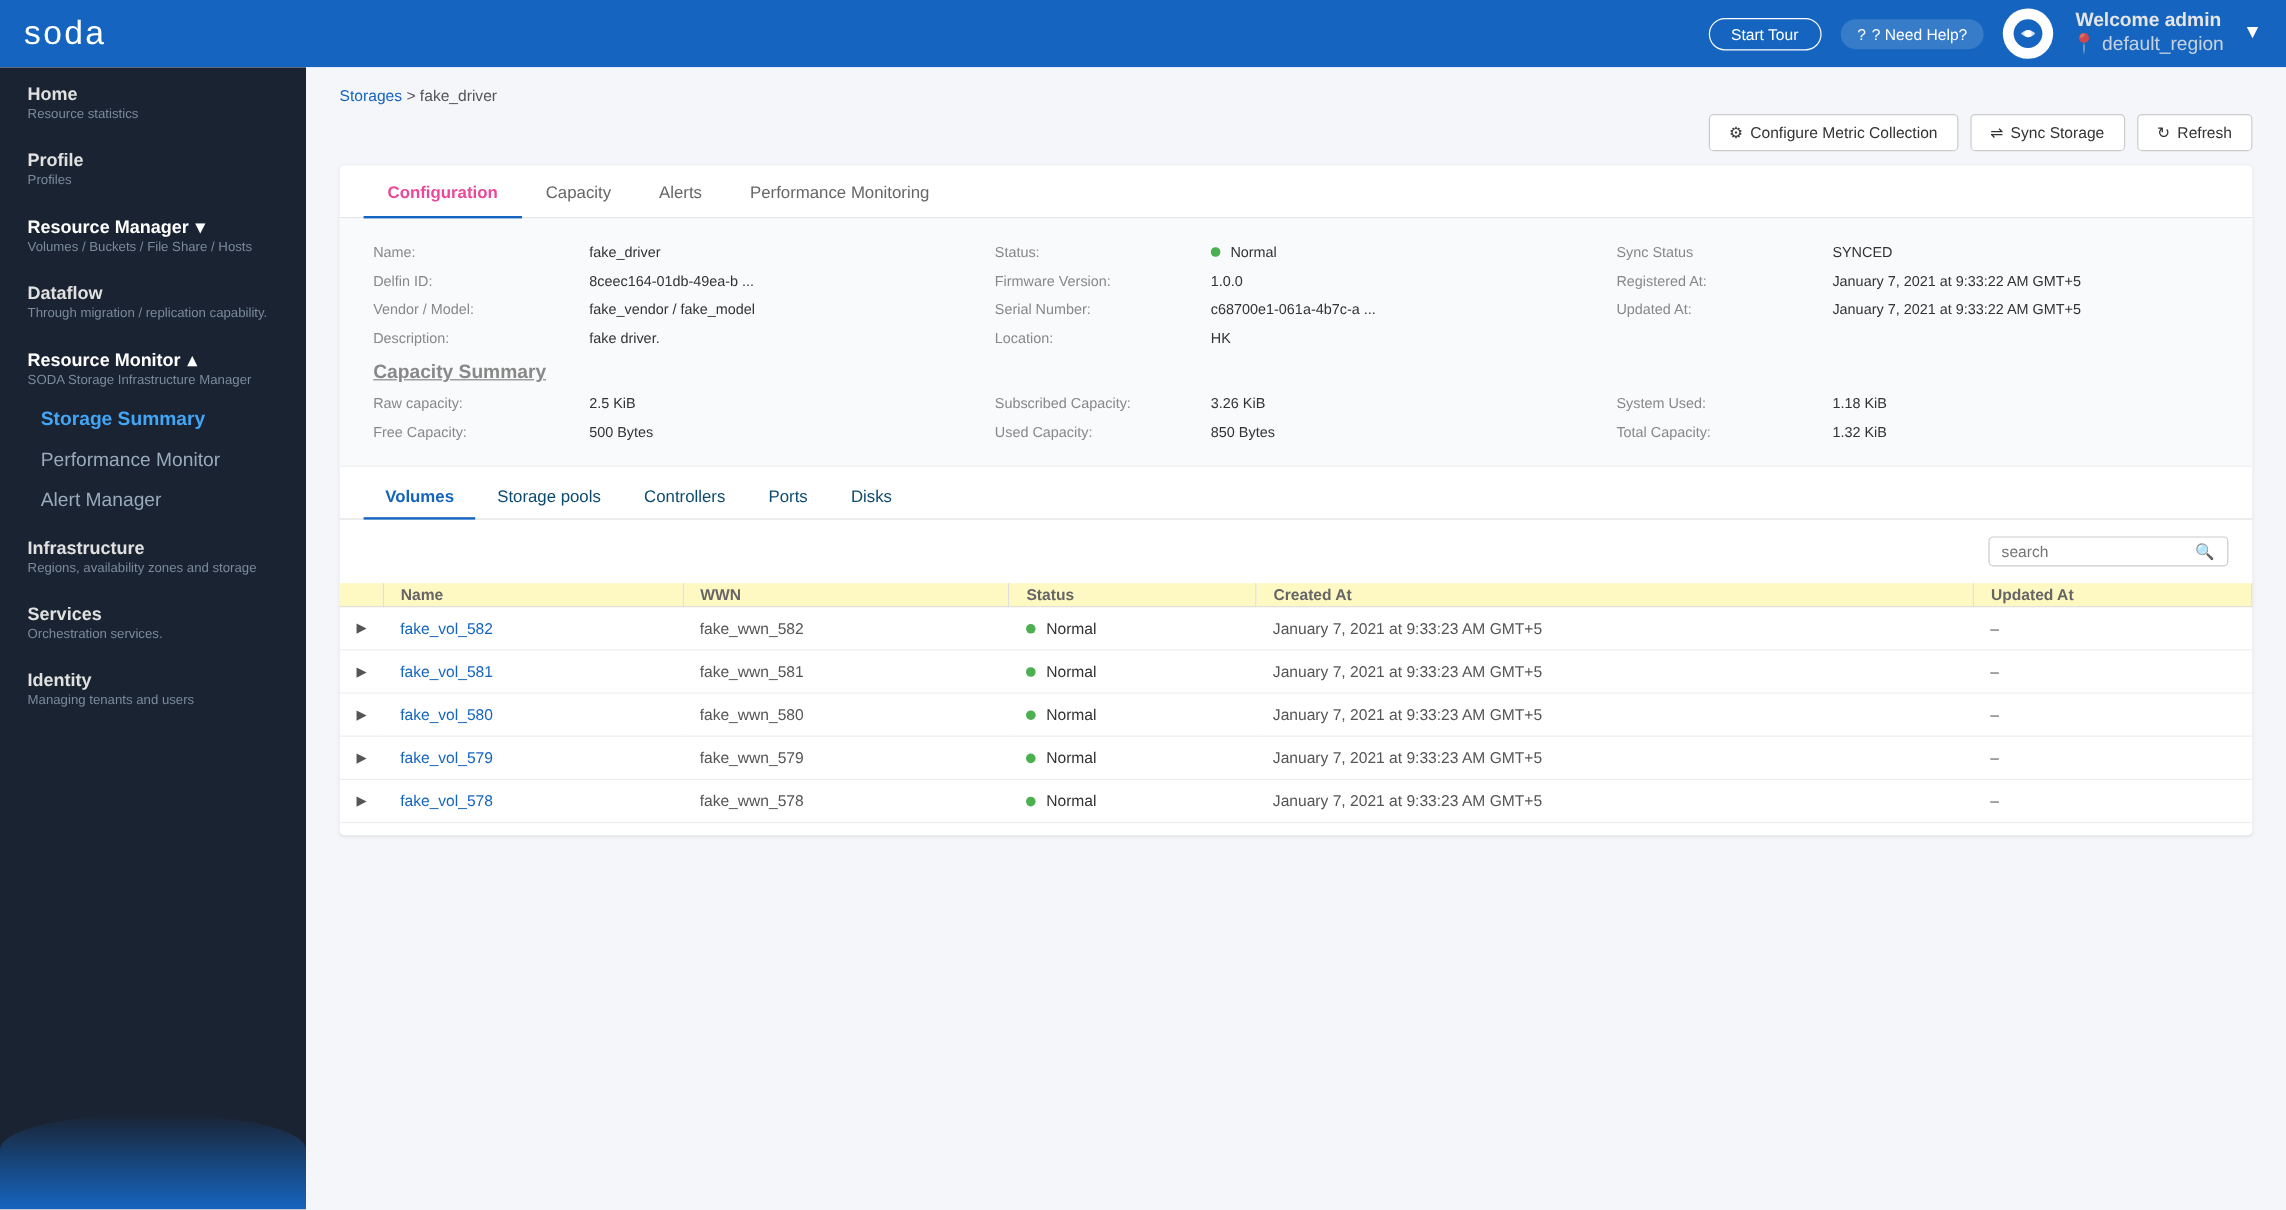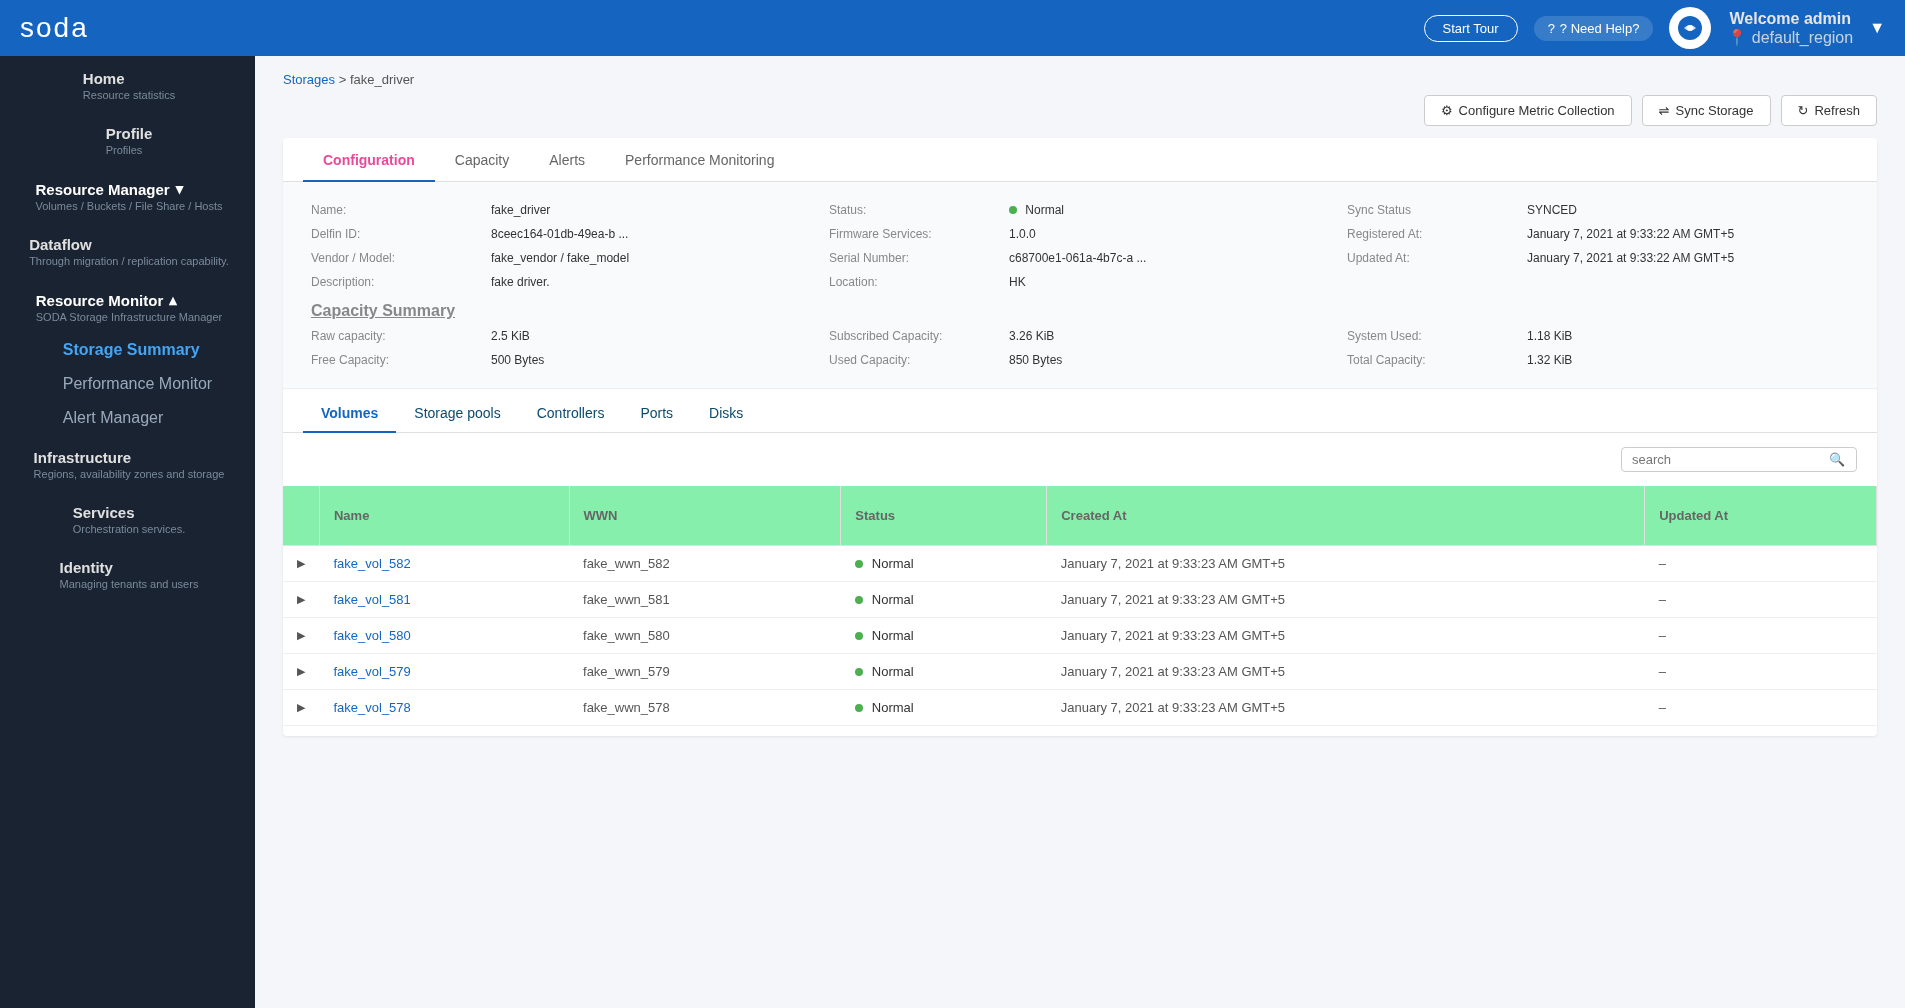--- a/index.html
+++ b/index.html
@@ -72,21 +72,20 @@
 
     
     .sidebar {
       width: 255px;
       min-width: 255px;
       background: #1a2332;
       color: #ccc;
       overflow-y: auto;
       display: flex;
       flex-direction: column;
-      align-items: center;
     }
     .sidebar-item {
       padding: 14px 20px 10px;
       cursor: pointer;
       border-left: 3px solid transparent;
     }
     .sidebar-item .title {
       font-size: 15px;
       font-weight: 600;
       color: #e0e0e0;
@@ -249,39 +248,39 @@
       padding: 14px 20px;
     }
     .search-box {
       display: flex;
       align-items: center;
       border: 1px solid #ccc;
       border-radius: 4px;
       padding: 4px 10px;
       background: white;
       gap: 6px;
-      width: 236px;
+      width: 200px;
     }
     .search-box input {
       border: none;
       outline: none;
       font-size: 13px;
       width: 100%;
       color: #888;
     }
 
     
     .data-table {
       width: 100%;
       border-collapse: collapse;
       font-size: 13px;
     }
     .data-table thead th {
-      background: #86efac;
-      padding: 22px 14px;
+      background: #fef9c3;
+      padding: 2px 14px;
       text-align: left;
       color: #666;
       font-weight: 600;
       border-bottom: 1px solid #e0e0e0;
       border-right: 1px solid #e0e0e0;
     }
     .data-table thead th:first-child { width: 30px; }
     .data-table tbody tr {
       border-bottom: 1px solid #eee;
     }
@@ -418,21 +417,21 @@
         <div class="detail-label">Status:</div>
         <div class="detail-value">
           <span class="status-dot"></span>
           <span>Normal</span>
         </div>
         <div class="detail-label">Sync Status</div>
         <div class="detail-value">SYNCED</div>
 
         <div class="detail-label">Delfin ID:</div>
         <div class="detail-value">8ceec164-01db-49ea-b ...</div>
-        <div class="detail-label">Firmware Services:</div>
+        <div class="detail-label">Firmware Version:</div>
         <div class="detail-value">1.0.0</div>
         <div class="detail-label">Registered At:</div>
         <div class="detail-value">January 7, 2021 at 9:33:22 AM GMT+5</div>
 
         <div class="detail-label">Vendor / Model:</div>
         <div class="detail-value">fake_vendor / fake_model</div>
         <div class="detail-label">Serial Number:</div>
         <div class="detail-value">c68700e1-061a-4b7c-a ...</div>
         <div class="detail-label">Updated At:</div>
         <div class="detail-value">January 7, 2021 at 9:33:22 AM GMT+5</div>

